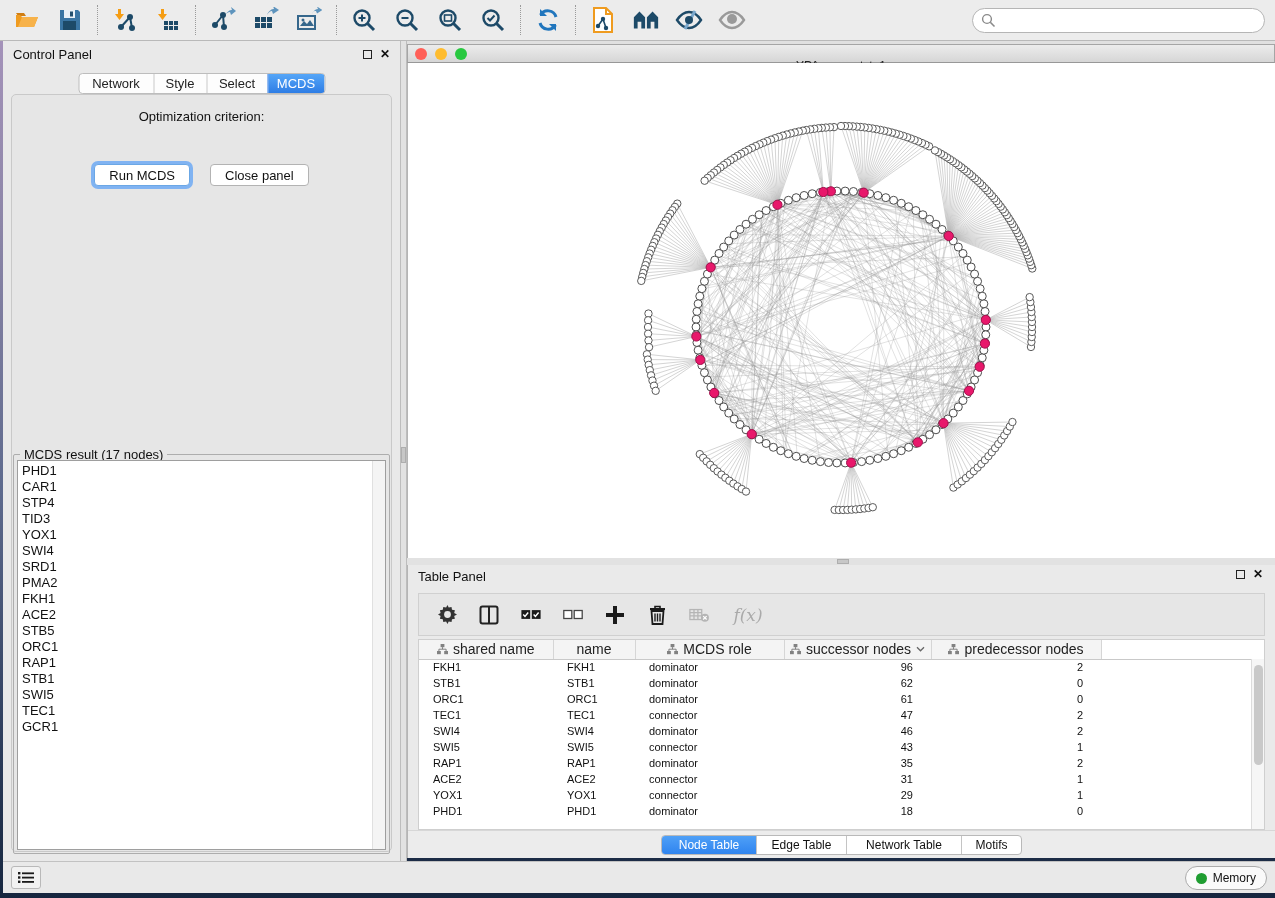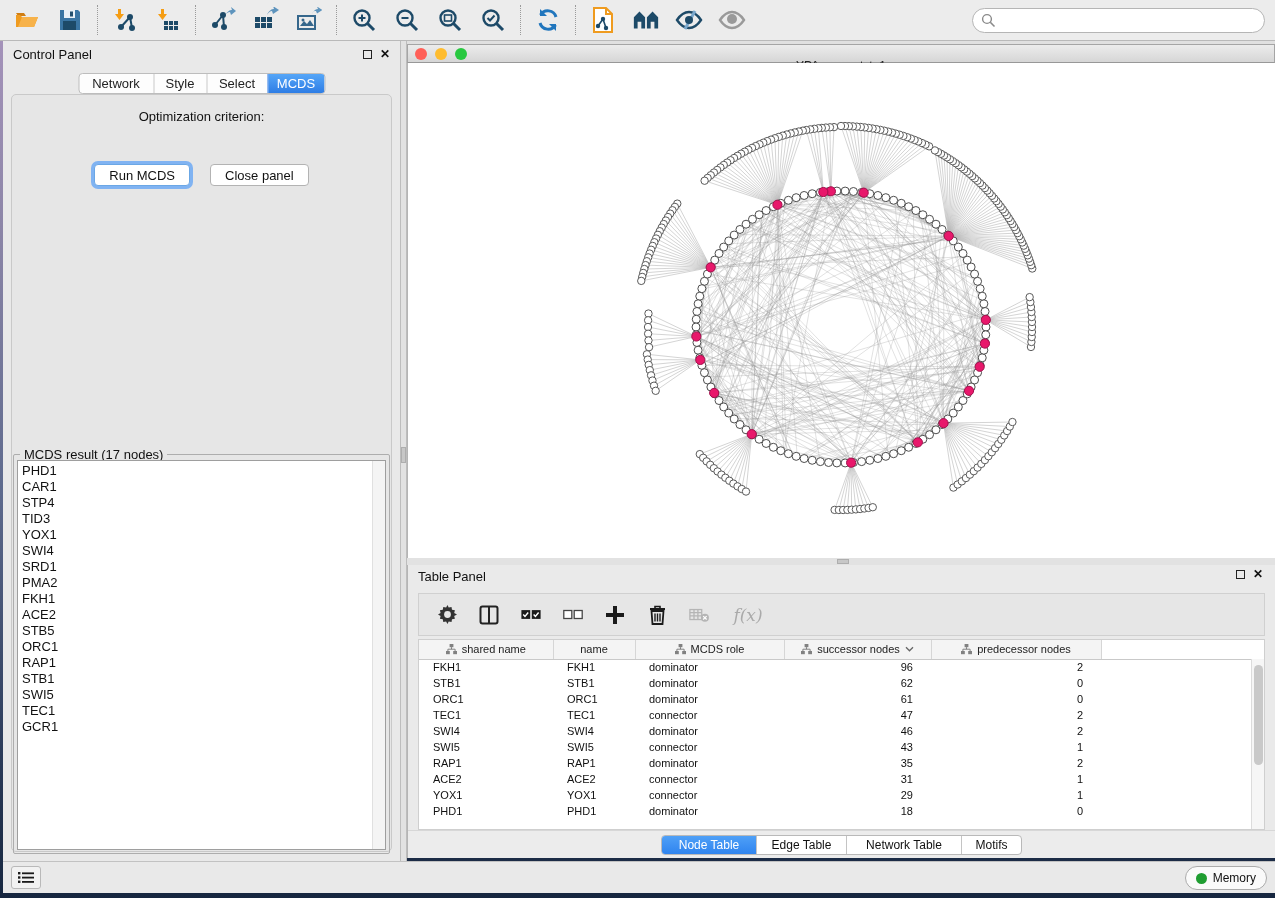--- a/index.html
+++ b/index.html
@@ -78,21 +78,21 @@
   .table-panel { left:407px; right:0; top:565px; height:293px; background:#eaeaea; border-left:1px solid #b5b5b5; }
   .tp-title { position:absolute; left:10px; top:4px; font-size:13px; color:#111; }
   .tp-winicons { position:absolute; right:12px; top:5px; display:flex; gap:8px; align-items:center; }
   .tp-toolbar { position:absolute; left:10px; right:10px; top:28px; height:43px; background:#e6e6e6;
                 border:1px solid #d0d0d0; display:flex; align-items:center; gap:22px; padding-left:18px; }
   .tp-tbtn { display:flex; align-items:center; justify-content:center; width:20px; height:20px; }
   .fx { font-family:"DejaVu Serif", serif; font-style:italic; font-size:17px; color:#aaa; }
   .tbl-wrap { position:absolute; left:10px; right:10px; top:74px; bottom:28px; background:#fff; border:1px solid #cfcfcf; }
   table.node-table { border-collapse:collapse; table-layout:fixed; width:100%; font-size:11px; }
   .node-table th { height:19px; background:#f4f4f4; border-right:1px solid #d6d6d6; border-bottom:1px solid #c9c9c9;
-                   font-weight:normal; color:#222; font-size:11px; white-space:nowrap; overflow:hidden; }
+                   font-weight:normal; color:#222; font-size:14px; white-space:nowrap; overflow:hidden; }
   .node-table th .hwrap { display:flex; align-items:center; justify-content:center; gap:5px; padding:0 4px; }
   .node-table td { height:16px; padding:0 4px; color:#111; white-space:nowrap; overflow:hidden; }
   .node-table td.l { text-align:left; padding-left:14px; }
   .node-table td.r { text-align:right; padding-right:18px; }
   .tbl-scroll { position:absolute; right:0; top:19px; bottom:0; width:13px; background:#f6f6f6; border-left:1px solid #dcdcdc; }
   .tbl-thumb { position:absolute; left:1.5px; width:9px; top:6px; height:100px; background:#c9c9c9; border-radius:5px; }
   .tp-footer { position:absolute; left:0; right:0; bottom:0; height:28px; background:#ececec; border-top:1px solid #d7d7d7;
                display:flex; align-items:center; justify-content:center; }
   .f-tabs { display:flex; height:20px; border-radius:4px; overflow:hidden; border:1px solid #b9b9b9; background:#fff; }
   .f-tab { display:flex; align-items:center; justify-content:center; font-size:12px; color:#111;

